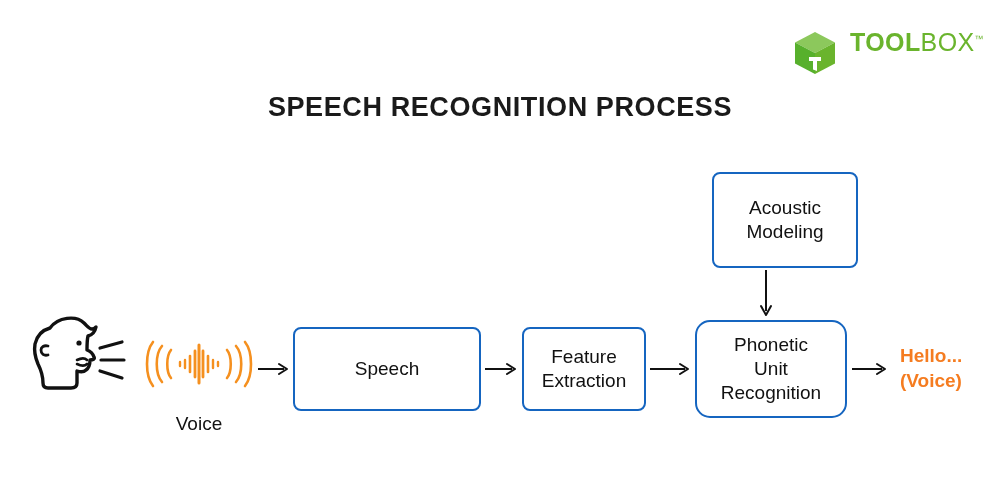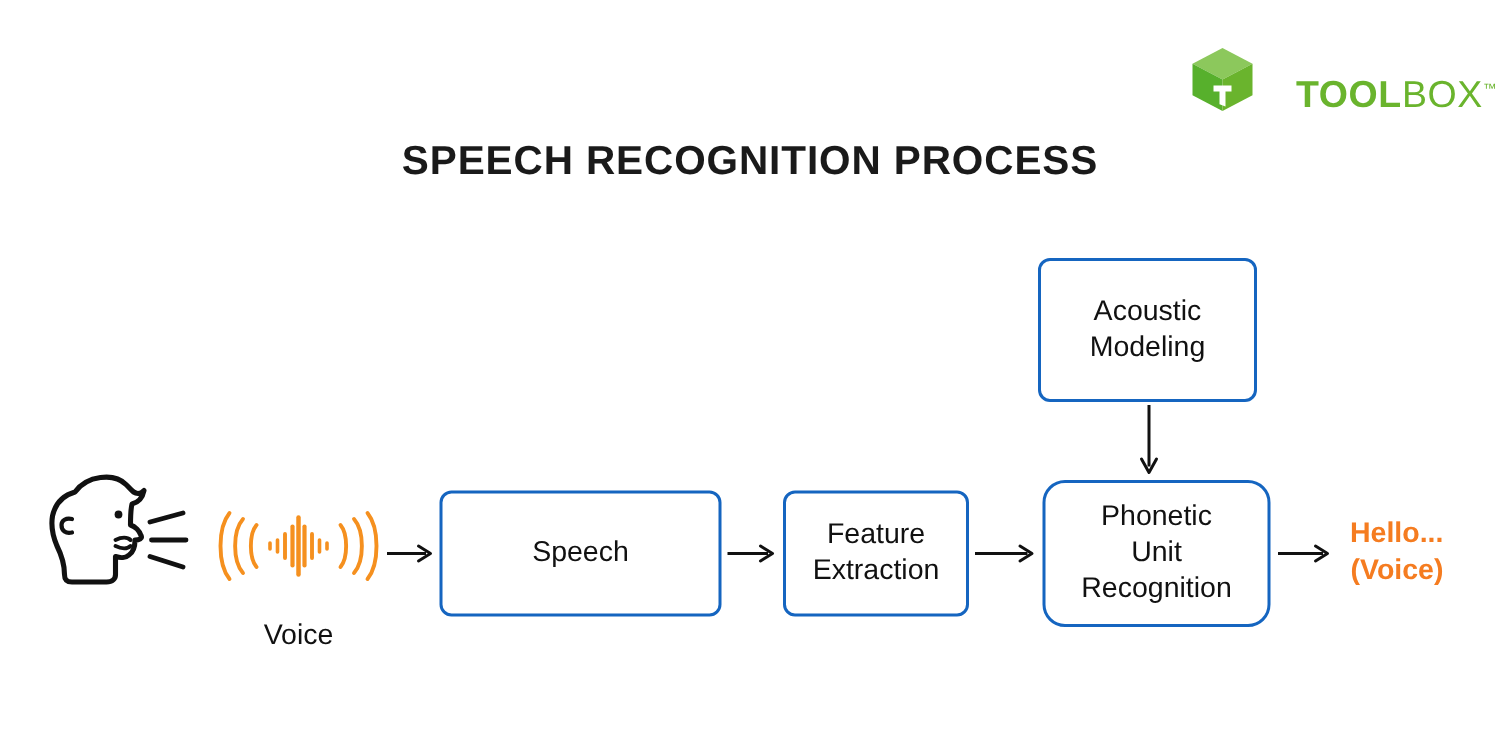--- a/index.html
+++ b/index.html
@@ -14,22 +14,22 @@
     font-family: "Liberation Sans", sans-serif;
     overflow: hidden;
   }
 
   
   .logo {
     position: absolute;
     top: 30px;
     left: 792px;
     display: flex;
-    align-items: flex-end;
-    gap: 26px;
+    align-items: flex-start;
+    gap: 12px;
   }
   .logo-cube { width: 46px; height: 46px; display: block; }
   .logo-text {
     font-size: 25px;
     letter-spacing: 0.4px;
     color: #6AB42D;
     white-space: nowrap;
     line-height: 1;
   }
   .logo-text .b1 { font-weight: bold; }
@@ -62,21 +62,21 @@
     background: #ffffff;
     display: flex;
     align-items: center;
     justify-content: center;
     text-align: center;
     color: #111111;
     font-size: 19px;
     line-height: 1.28;
   }
 
-  #box-acoustic { left: 692px; top: 172px; width: 146px; height: 96px; }
+  #box-acoustic { left: 712px; top: 172px; width: 146px; height: 96px; }
   #box-speech   { left: 293px; top: 327px; width: 188px; height: 84px; }
   #box-feature  { left: 522px; top: 327px; width: 124px; height: 84px; }
   #box-phonetic { left: 695px; top: 320px; width: 152px; height: 98px; border-radius: 15px; }
 
   
   .arrow-h {
     position: absolute;
     height: 14px;
     top: 362px;
   }
@@ -124,21 +124,21 @@
 
   
   .output-text {
     position: absolute;
     left: 900px;
     top: 344px;
     color: #F57C20;
     font-size: 19px;
     font-weight: bold;
     line-height: 1.3;
-    text-align: right;
+    text-align: left;
   }
 </style>
 </head>
 <body>
 
 <div class="logo">
   <svg class="logo-cube" viewBox="0 0 46 46">
     <polygon points="23,2 43,12.5 23,23 3,12.5" fill="#8CC85C"></polygon>
     <polygon points="3,12.5 23,23 23,44 3,33.5" fill="#57B02C"></polygon>
     <polygon points="43,12.5 23,23 23,44 43,33.5" fill="#6AB42D"></polygon>

